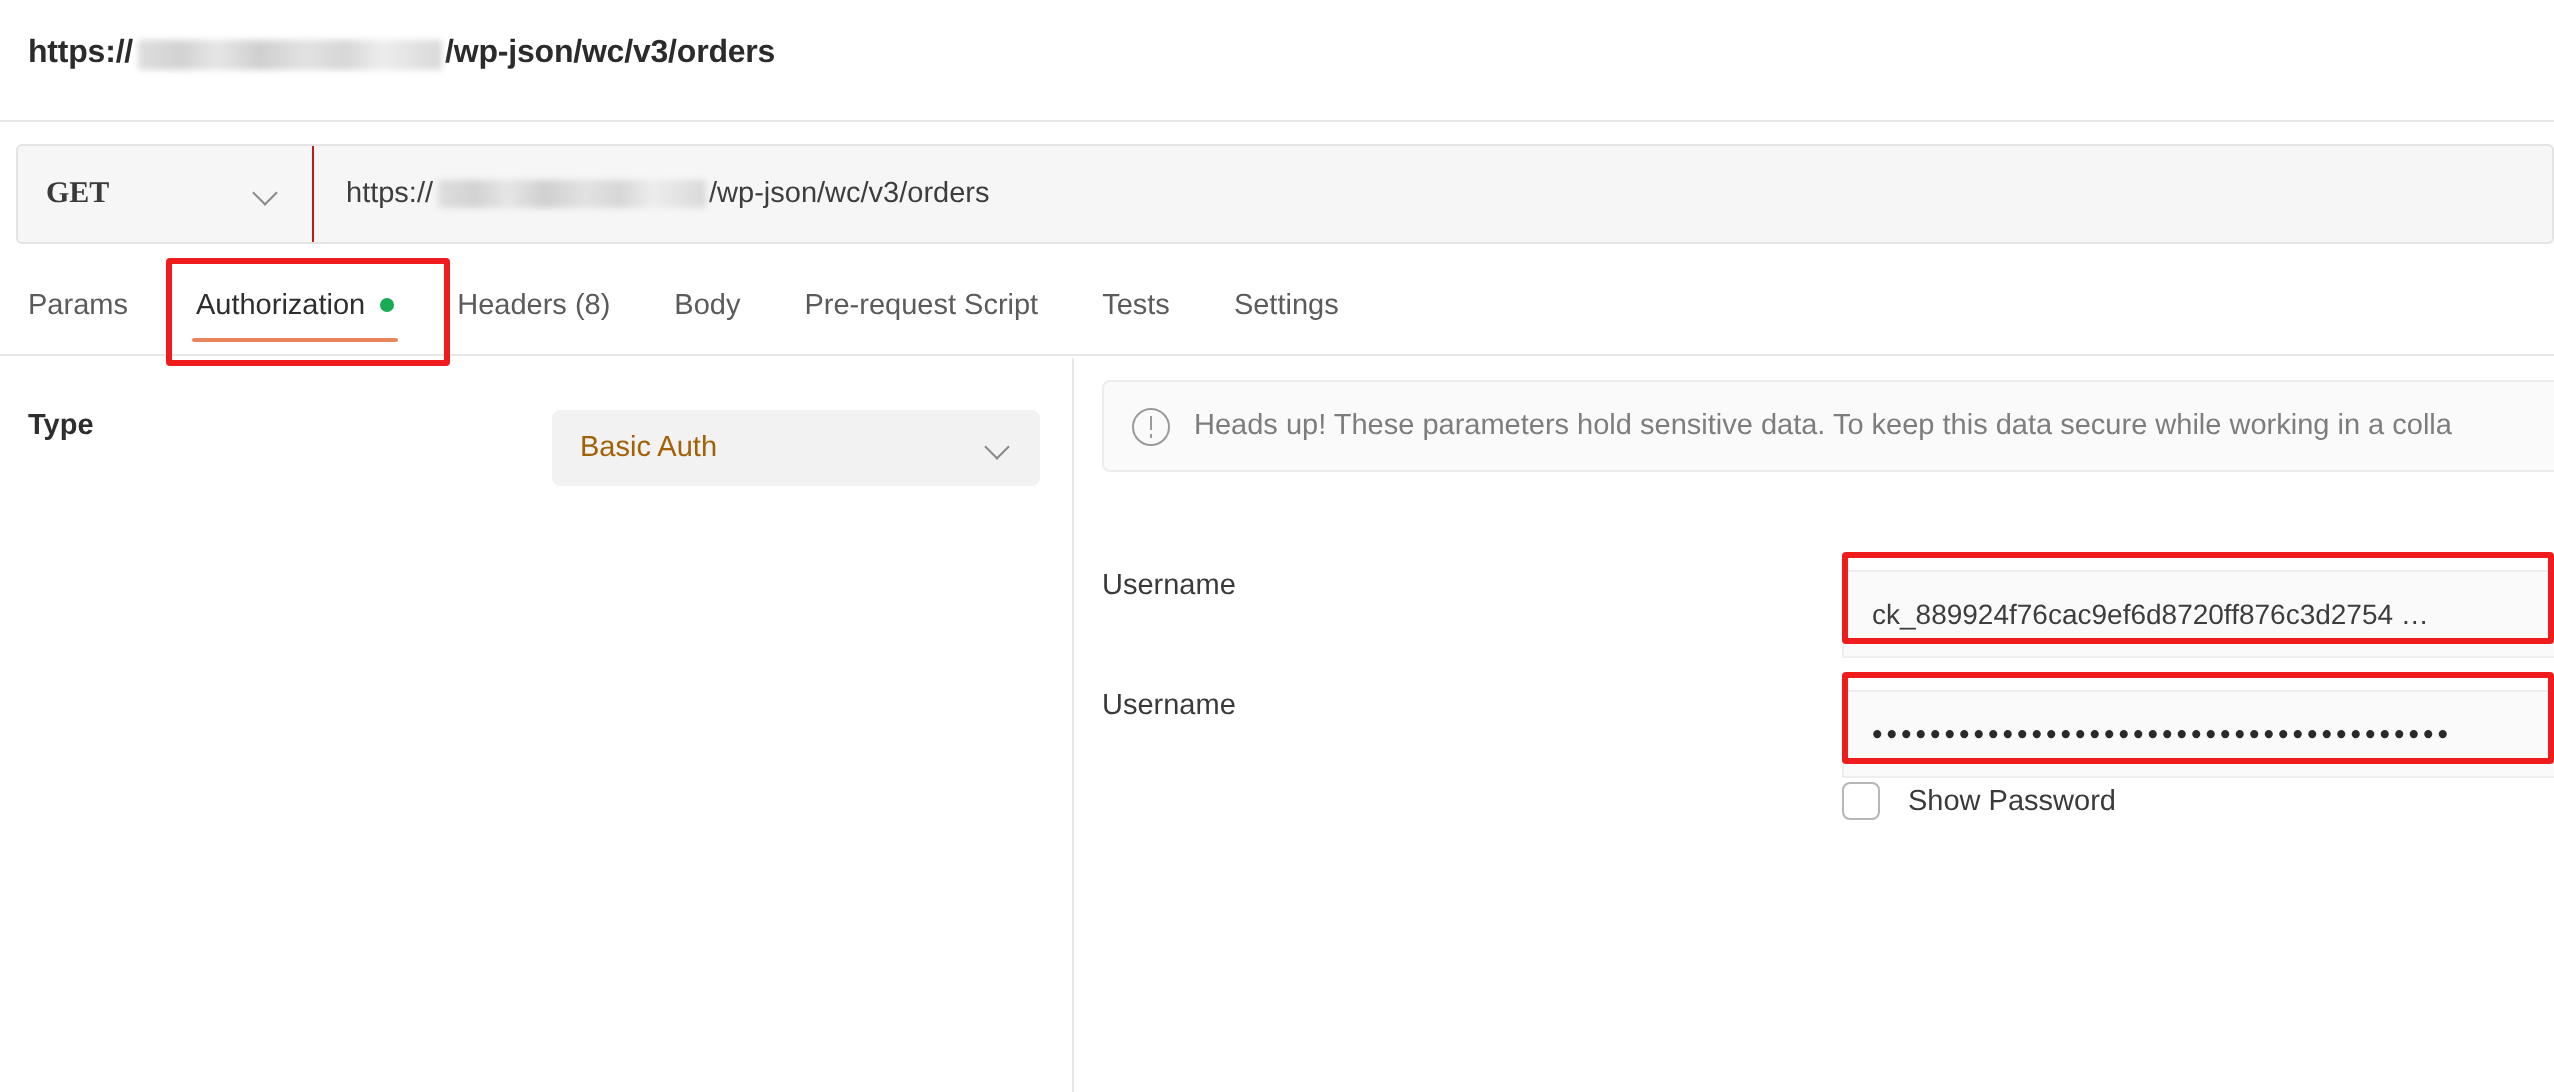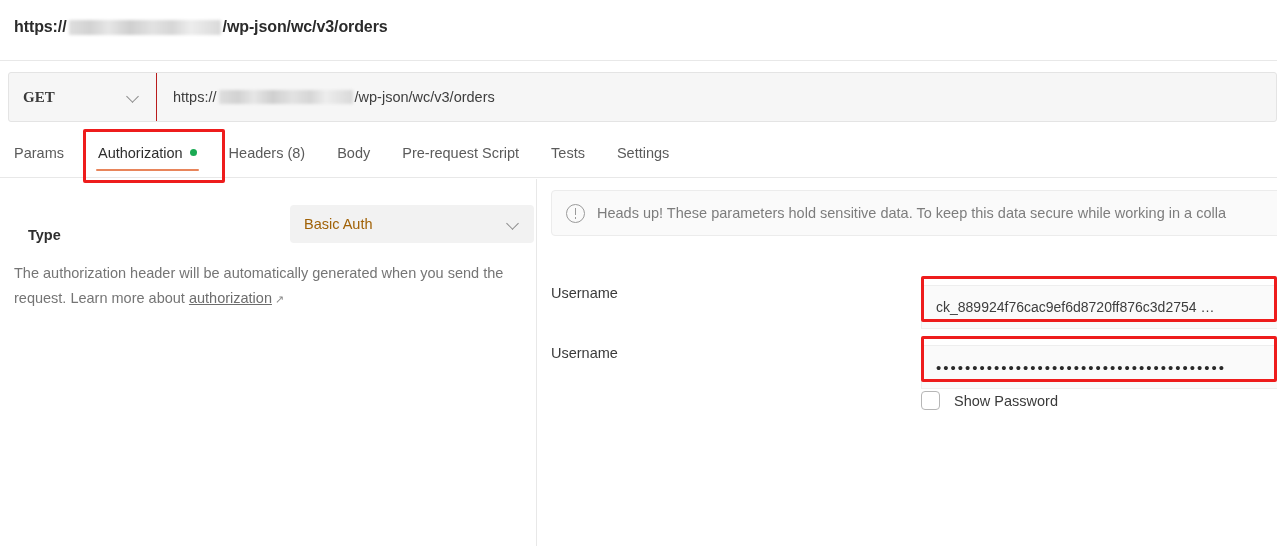--- a/index.html
+++ b/index.html
@@ -87,22 +87,22 @@
 
   
   .divider {
     position: absolute; left: 536px; top: 179px; width: 1px; height: 367px;
     background: #e8e8e8;
   }
 
   
   .left-pane { position: absolute; left: 0; top: 179px; width: 536px; height: 367px; }
   .type-row {
-    position: absolute; left: 28px; top: 26px; width: 506px;
-    display: flex; align-items: flex-end;
+    position: absolute; left: 14px; top: 26px; width: 506px;
+    display: flex; align-items: flex-start;
   }
   .type-label { font-size: 14.5px; color: #2e2e2e; font-weight: bold; width: 262px; }
   .type-select {
     width: 244px; height: 38px; background: #f2f2f2; border-radius: 4px;
     display: flex; align-items: center; justify-content: space-between;
     padding: 0 14px; cursor: pointer;
   }
   .type-select-value { font-size: 14.5px; color: #a16207; }
   .help-text {
     position: absolute; left: 14px; top: 82px; width: 490px;
@@ -218,24 +218,20 @@
   <div class="divider"></div>
 
   <div class="left-pane">
     <div class="type-row">
       <span class="type-label">Type</span>
       <div class="type-select">
         <span class="type-select-value">Basic Auth</span>
         <span class="chev"></span>
       </div>
     </div>
-    <div class="help-text">
-      <span>The authorization header will be automatically generated when you</span>
-      <span>send the request. Learn more about </span><span class="help-link">authorization</span><span class="arrow-ne">↗</span>
-    </div>
   </div>
 
   <div class="right-pane">
     <div class="notice">
       <span class="notice-icon"></span>
       <span class="notice-text">Heads up! These parameters hold sensitive data. To keep this data secure while working in a colla</span>
     </div>
 
     <div class="field-row" id="row-username">
       <span class="field-label">Username</span>

